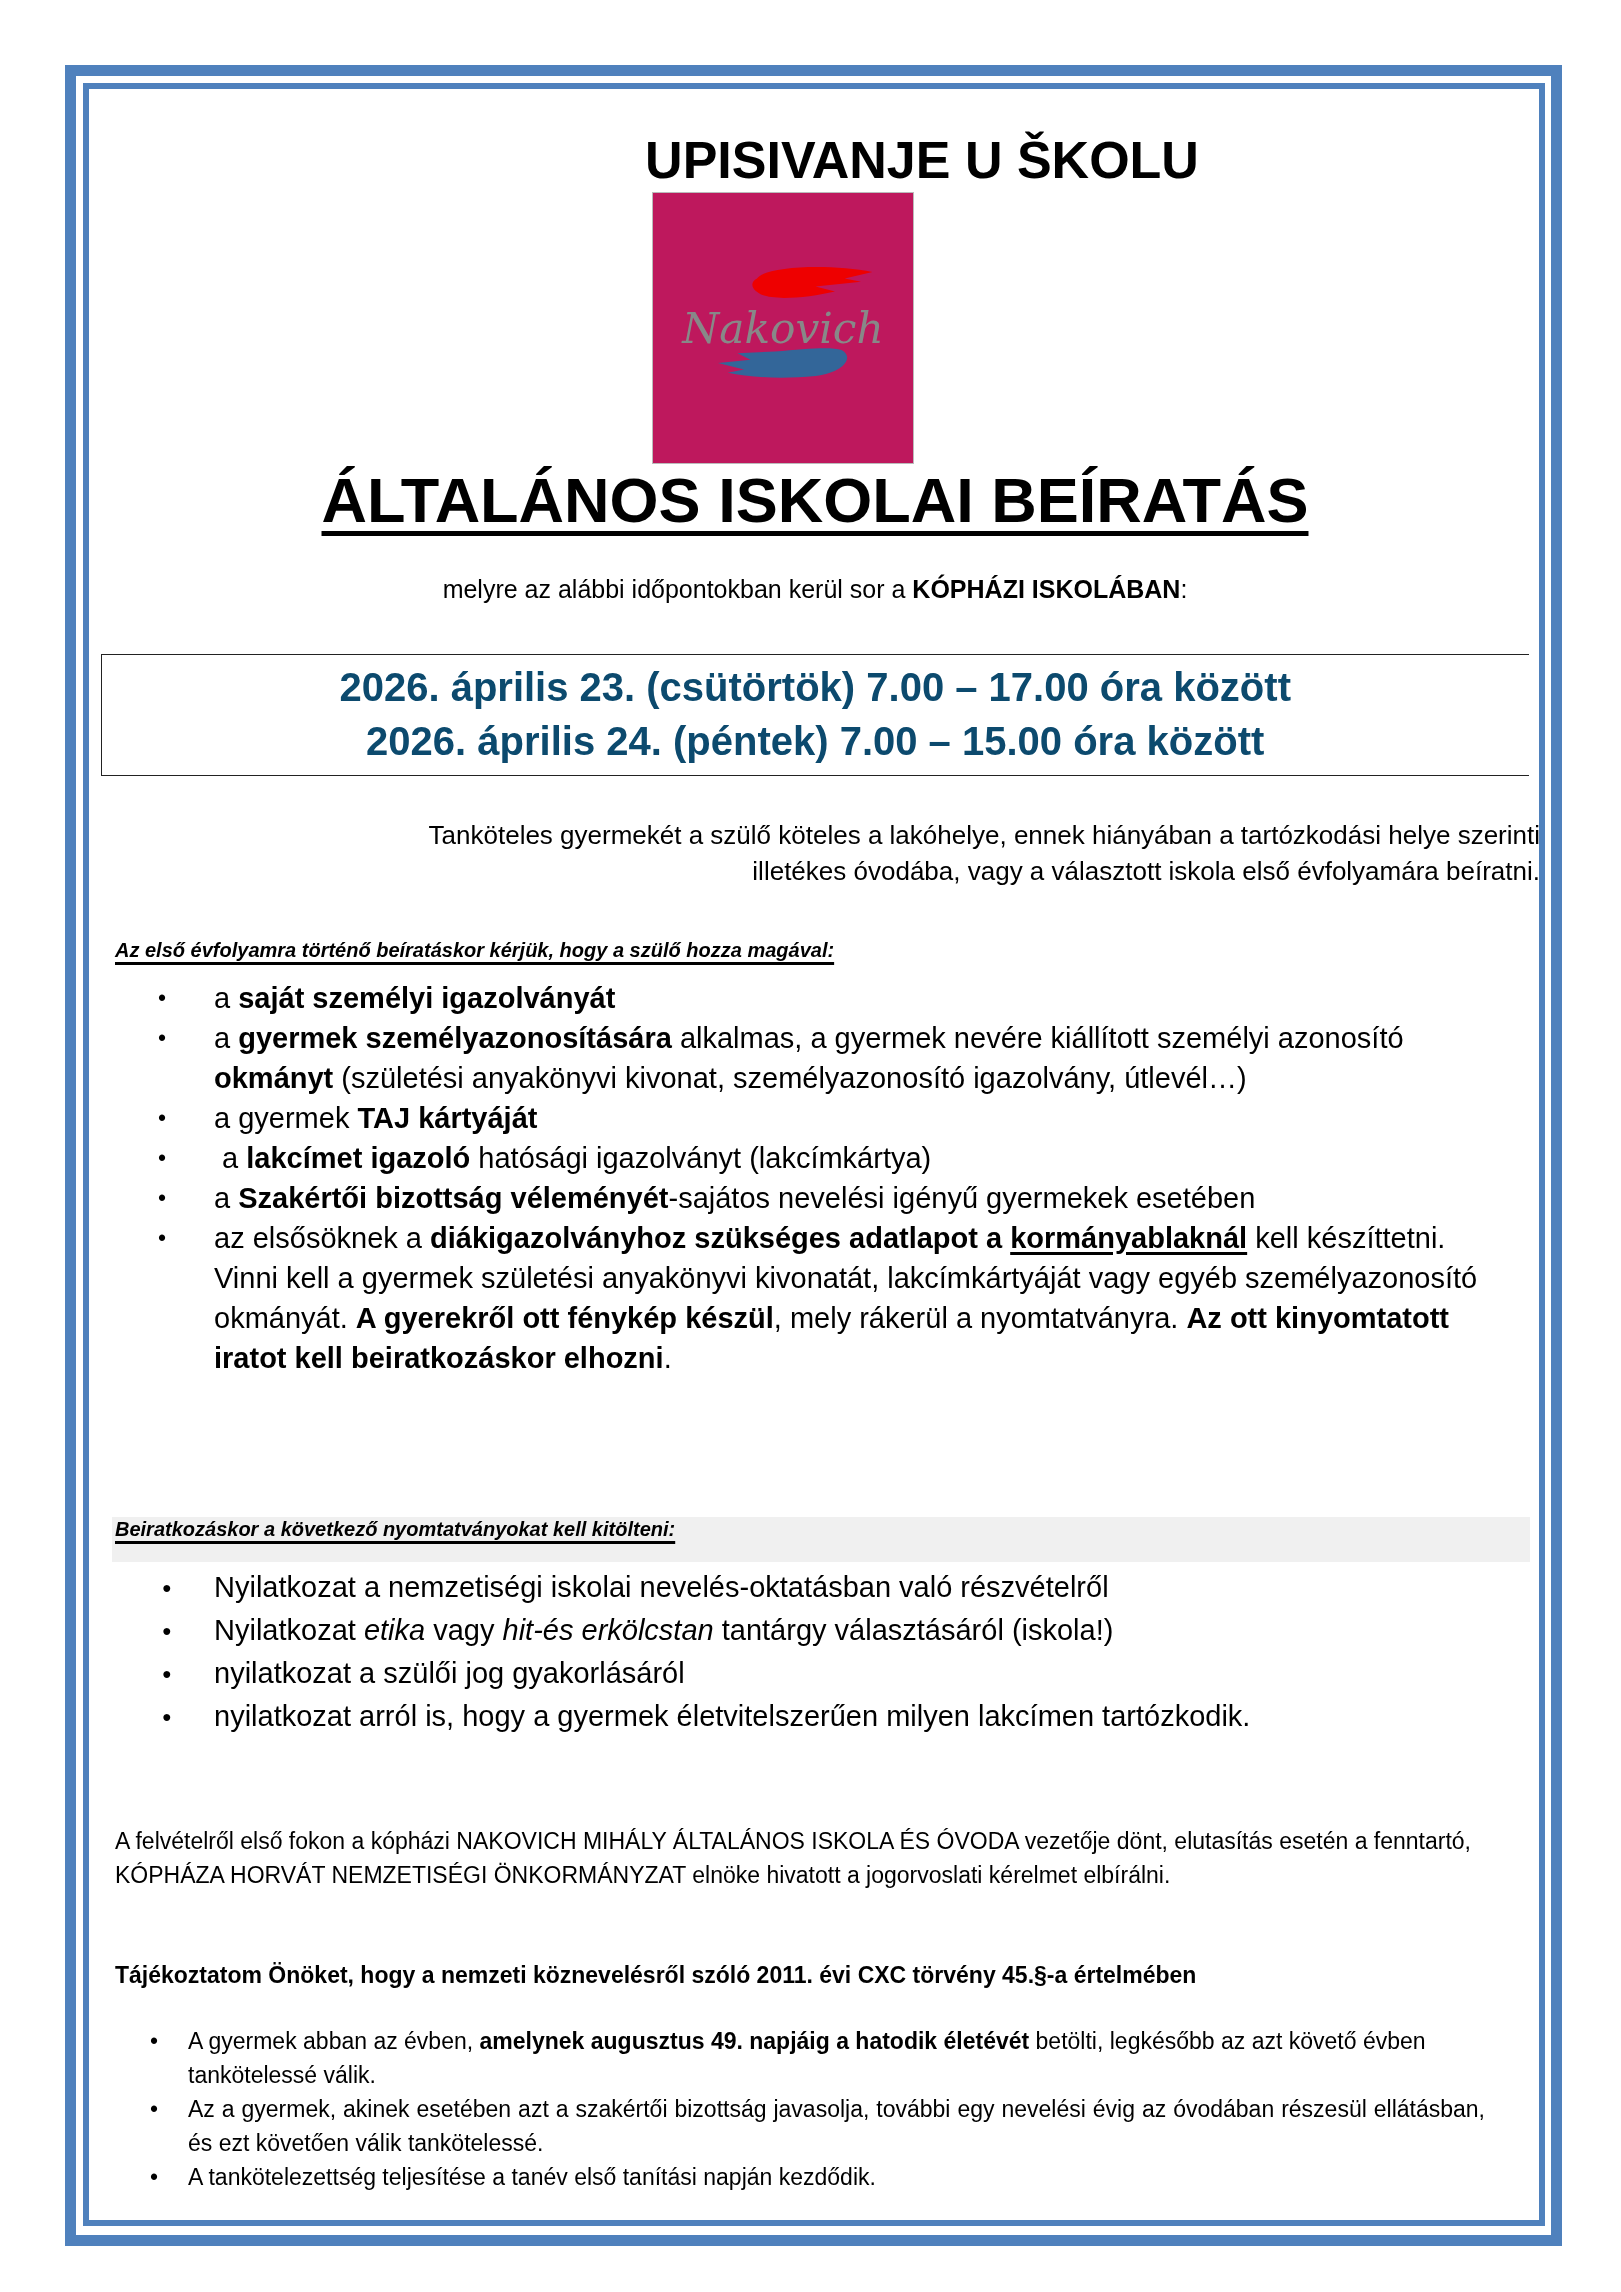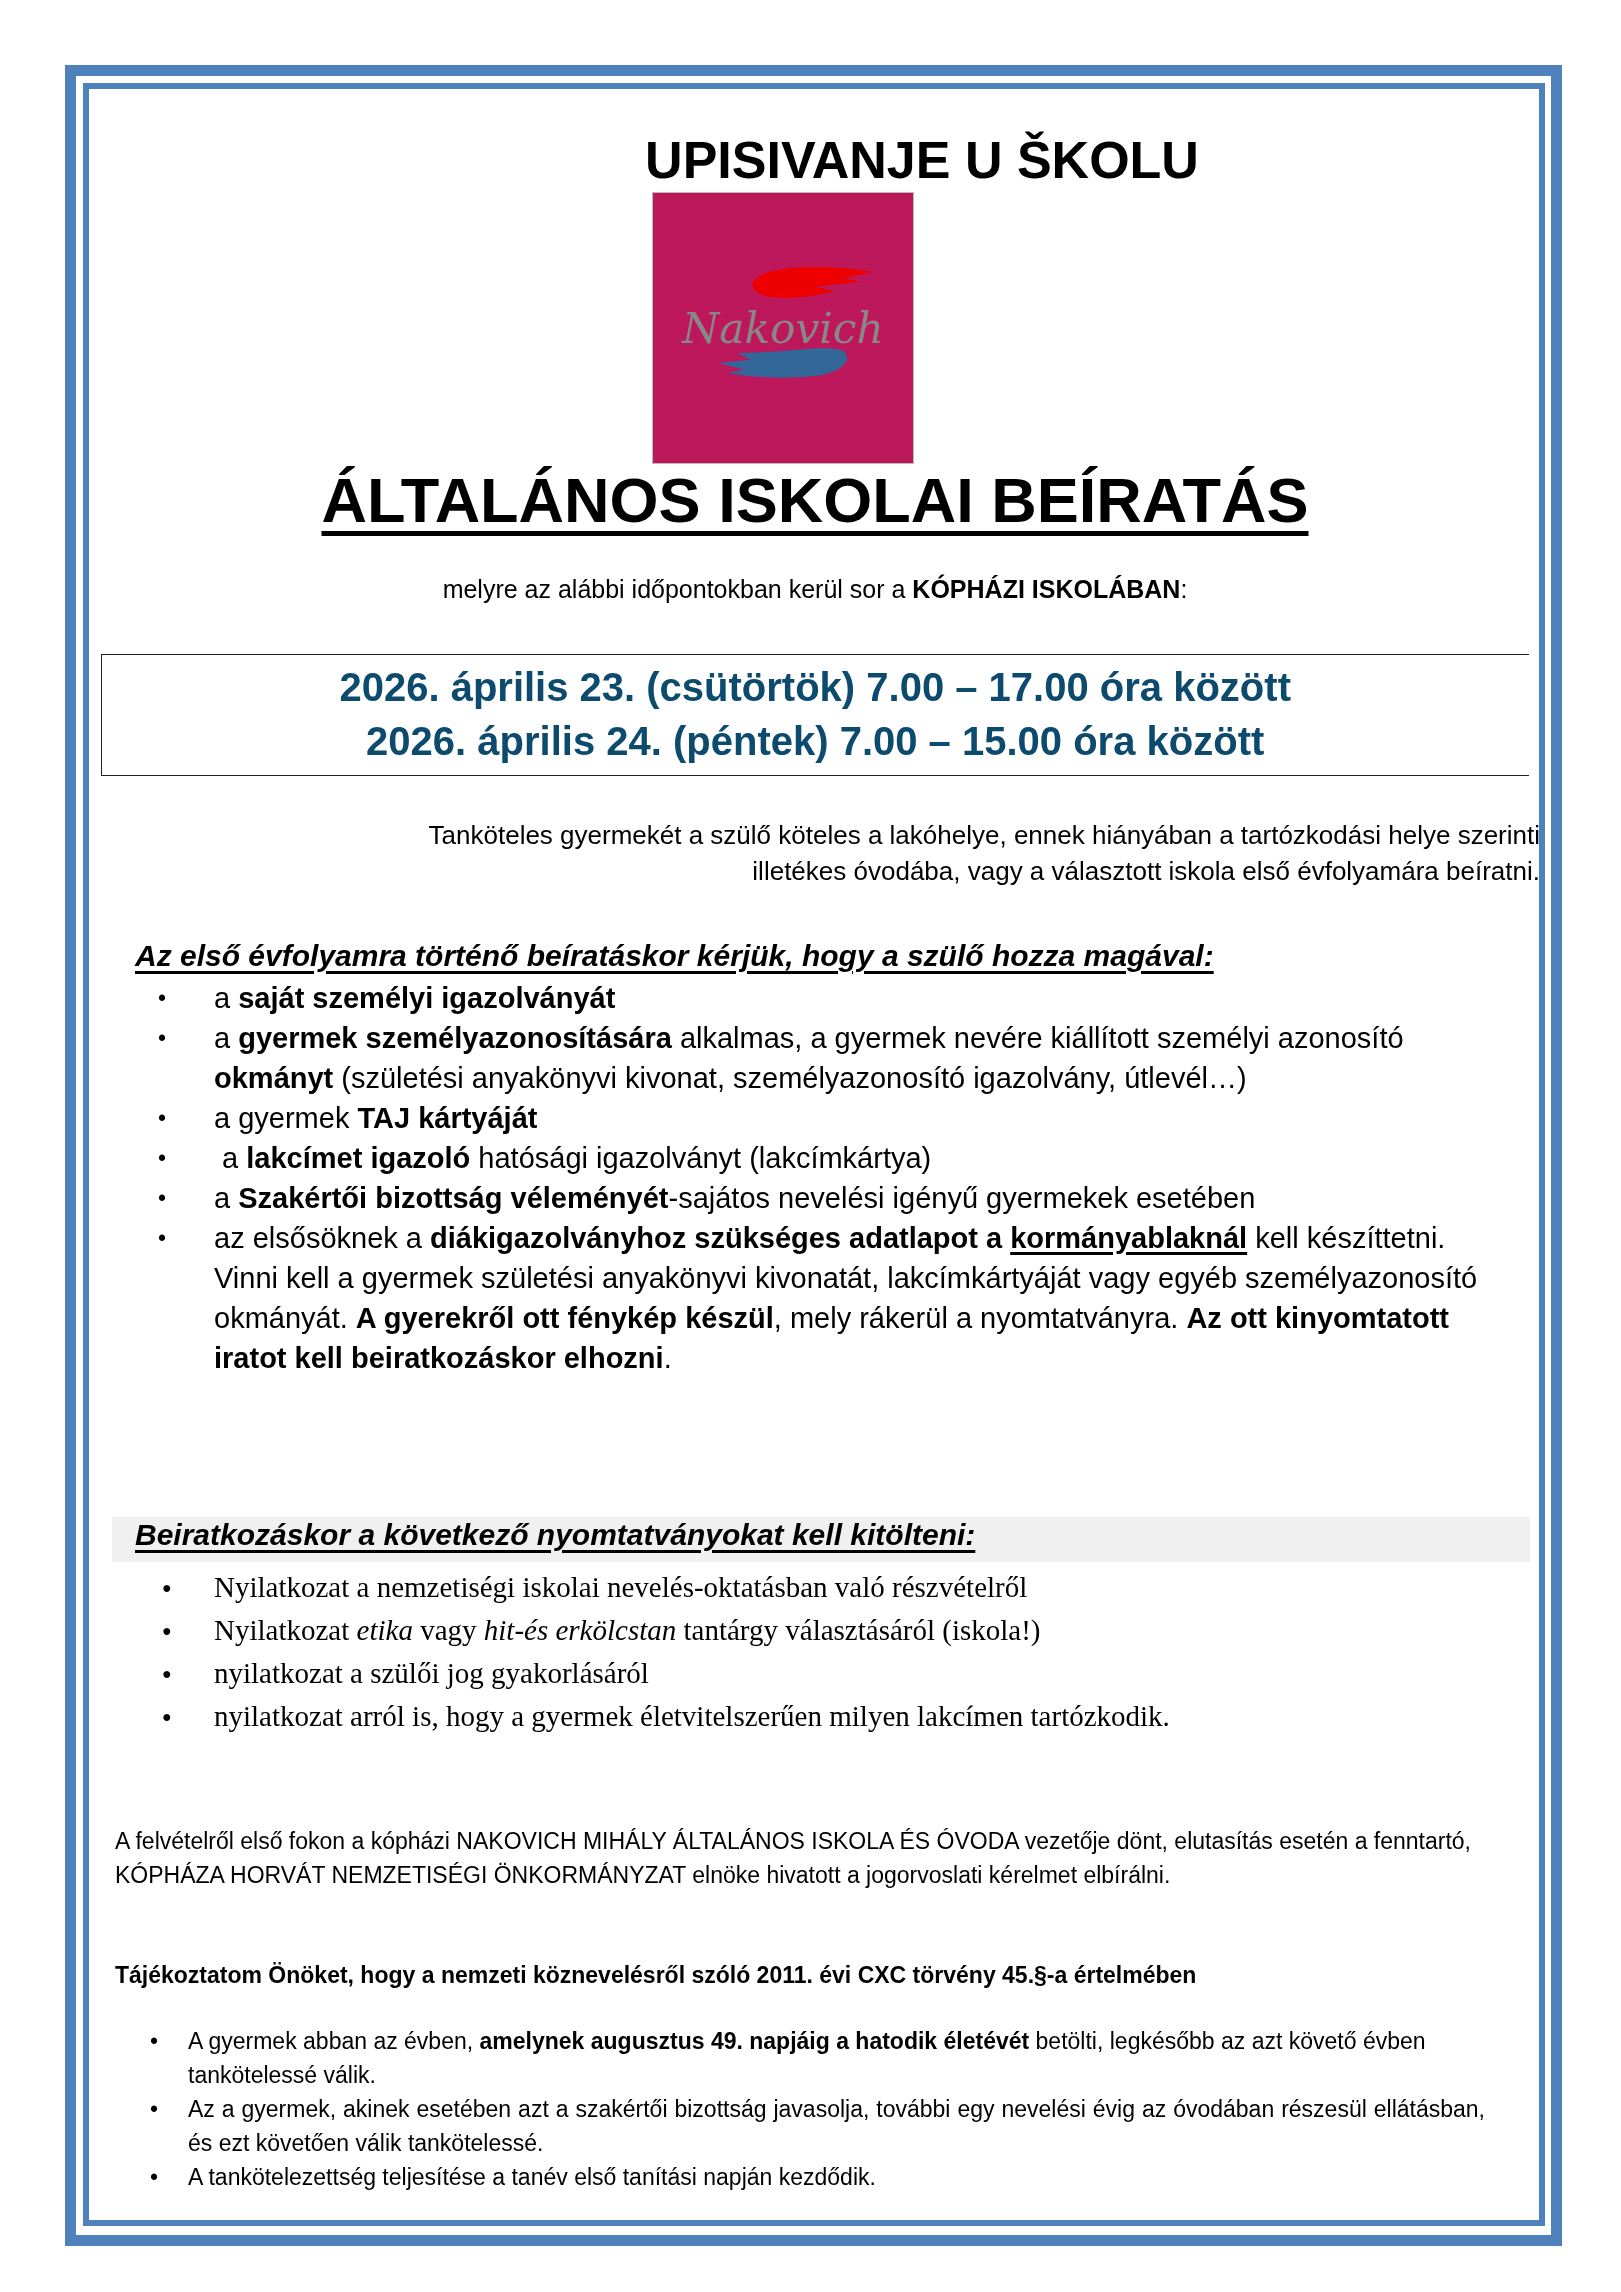--- a/index.html
+++ b/index.html
@@ -27,35 +27,35 @@
   #t-intro { position:absolute; top:485px; left:0; width:100%; text-align:center; font-size:25px; }
 
   .date-box { position:absolute; left:10.7px; top:564px; width:1428px; height:122px;
               box-sizing:border-box; border:1.8px solid #222; border-right:none;
               color:#0c4a6e; font-weight:bold; font-size:40px; text-align:center; line-height:54px;
               padding-top:4.5px; }
 
   .para-center { position:absolute; left:0; width:100%; text-align:right; font-size:26px; line-height:36px; }
   #p-tank { top:727px; }
 
-  .heading-it { position:absolute; left:25px; font-size:30px; font-weight:bold; font-style:italic;
-                text-decoration:underline; text-decoration-thickness:2.7px; text-underline-offset:4.5px;margin-left:20px; }
+  .heading-it { position:absolute; left:25px; font-size:20px; font-weight:bold; font-style:italic;
+                text-decoration:underline; text-decoration-thickness:2.7px; text-underline-offset:4.5px; }
   #h1 { top:849px; }
 
   ul.req { position:absolute; left:36px; top:888px; width:1361px; margin:0; padding:0 0 0 0;
            list-style:none; font-size:29px; line-height:40px; }
   ul.req li { position:relative; padding-left:88px; }
   ul.req li::before { content:"•"; position:absolute; left:32px; top:0; font-size:23px; }
 
   .gray-band { position:absolute; left:22.4px; top:1427px; width:1418px; height:45px; background:#f0f0f0; }
   #h2 { top:1428px; }
 
   ul.forms { position:absolute; left:36px; top:1476px; width:1361px; margin:0; padding:0;
              list-style:none; font-size:29px; line-height:43px; }
-  ul.forms li { position:relative; padding-left:88px;font-family:Liberation Serif, serif; }
+  ul.forms li { position:relative; padding-left:88px; }
   ul.forms li::before { content:"●"; position:absolute; left:36px; top:0; font-size:16px; }
 
   .small-para { position:absolute; left:25px; width:1397px; font-size:23px; line-height:34px; }
   #p-felv { top:1734px; }
   #p-tajek { top:1868px; font-weight:bold; }
 
   ul.law { position:absolute; left:25px; top:1934px; width:1370px; margin:0; padding:0;
            list-style:none; font-size:23px; line-height:34px; }
   ul.law li { position:relative; padding-left:73px; text-indent:-38px; }
   ul.law li .bul { display:inline-block; width:38px; text-indent:0; }

